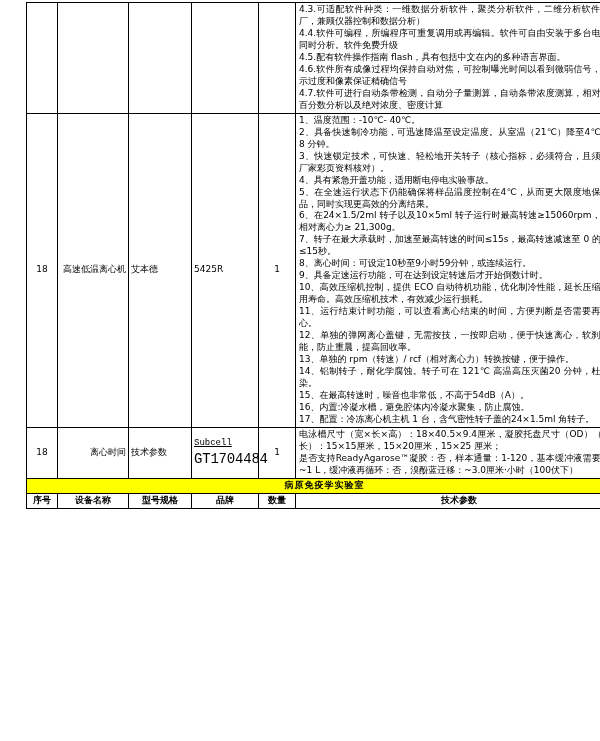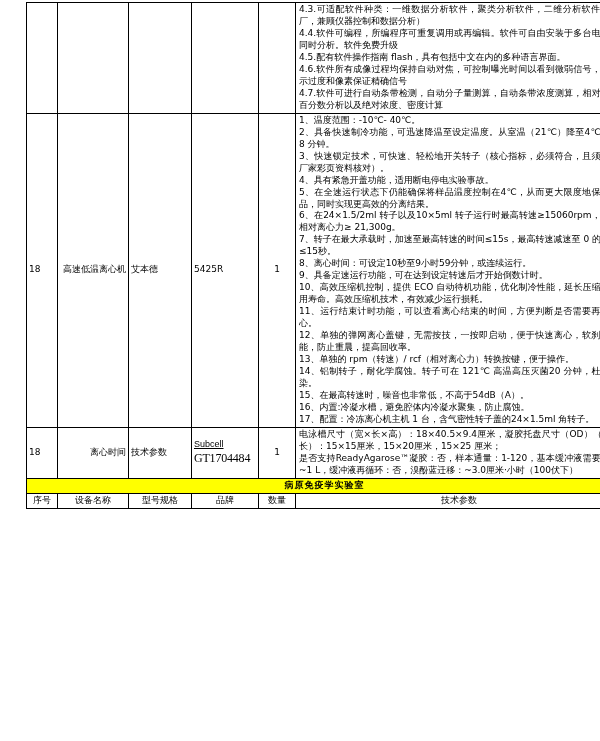--- a/index.html
+++ b/index.html
@@ -25,57 +25,57 @@
     border-left: 1px solid #000;
   }
   table.spec td {
     border-right: 1px solid #000;
     border-bottom: 1px solid #000;
     vertical-align: middle;
     padding: 1px 2px;
     font-size: 9px;
     line-height: 1.32;
   }
-  .c-no   { width: 26px;  text-align: left; }
+  .c-no   { width: 26px;  text-align: center; }
   .c-name { width: 66px;  text-align: right; }
   .c-brand{ width: 58px;  text-align: left; }
   .c-model{ width: 62px;  text-align: left; }
   .c-qty  { width: 32px;  text-align: center; }
   .c-spec { width: 322px; text-align: left; vertical-align: top; }
 
   .c-spec p {
     margin: 0;
     padding: 0 1px;
     font-size: 9px;
     line-height: 1.33;
     text-align: justify;
   }
   .underline-link {
     text-decoration: underline;
-    font-family: Liberation Sans, sans-serif;
+    font-family: Liberation Mono, monospace;
     font-size: 9px;
     display: block;
   }
   .sub-code {
-    font-family: Liberation Serif, serif;
-    font-size: 12px;
+    font-family: Liberation Mono, monospace;
+    font-size: 14px;
     display: block;
     letter-spacing: -0.2px;
   }
   .section-band {
     background: #ffff00;
     text-align: center;
     font-weight: bold;
     font-size: 10px;
     padding: 4px 0;
     letter-spacing: 1px;
   }
   .hdr td {
     text-align: center;
-    font-weight: normal;
+    font-weight: bold;
     font-size: 10px;
     padding: 6px 0;
   }
 </style>
 </head>
 <body>
 
 <div class="sheet">
   <table class="spec">
 

